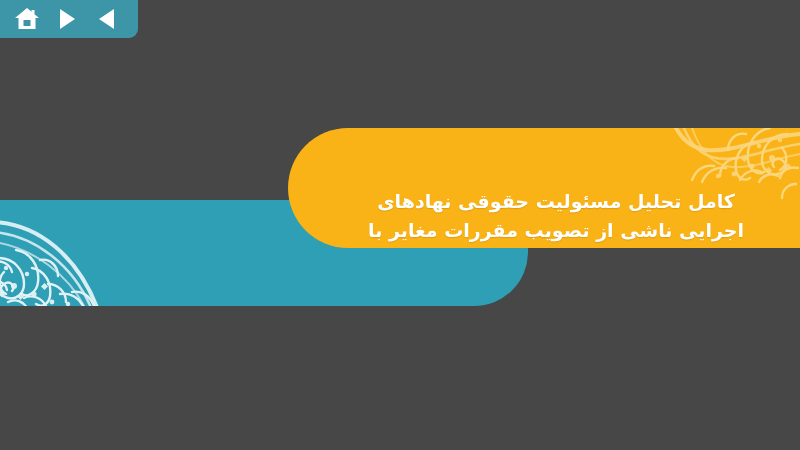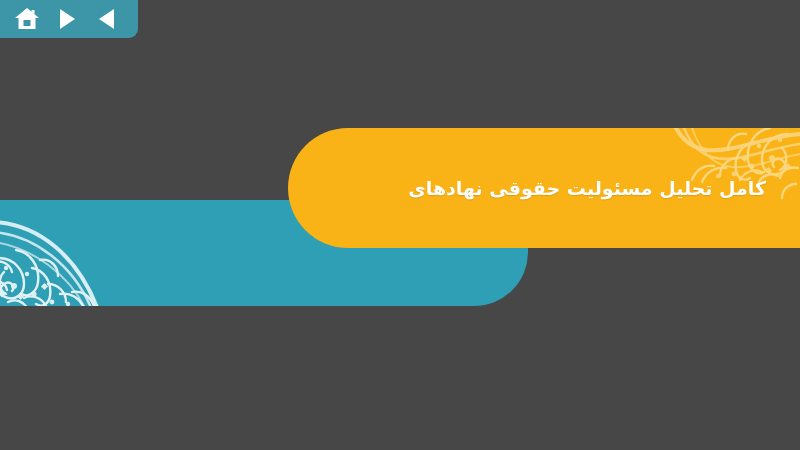--- a/index.html
+++ b/index.html
@@ -89,23 +89,23 @@
     top: 0;
     width: 160px;
     height: 118px;
     opacity: 0.55;
     pointer-events: none;
   }
   #title-text {
     position: absolute;
     inset: 0;
     display: flex;
-    flex-direction: row;
+    flex-direction: column;
     align-items: center;
-    justify-content: space-between;
+    justify-content: flex-end;
     gap: 2px;
     padding: 4px 34px 4px 58px;
     box-sizing: border-box;
     text-align: center;
     direction: rtl;
     z-index: 3;
   }
   .title-line {
     color: #ffffff;
     font-size: 19px;
@@ -211,17 +211,18 @@
         <circle cx="119" cy="18" r="2.2"></circle>
         <circle cx="78" cy="48" r="2.2"></circle>
         <rect x="126" y="40" width="5" height="5" transform="rotate(45 128.5 42.5)"></rect>
         <rect x="102" y="28" width="5" height="5" transform="rotate(45 104.5 30.5)"></rect>
         <rect x="146" y="36" width="4.5" height="4.5" transform="rotate(45 148 38)"></rect>
       </g>
     </svg>
 
     <div id="title-text">
       <div class="title-line">کامل تحلیل مسئولیت حقوقی نهادهای</div>
+      <div class="title-line">اجرایی ناشی از تصویب مقررات مغایر با</div>
     </div>
 
   </div>
 
 </div>
 
 </body></html>

